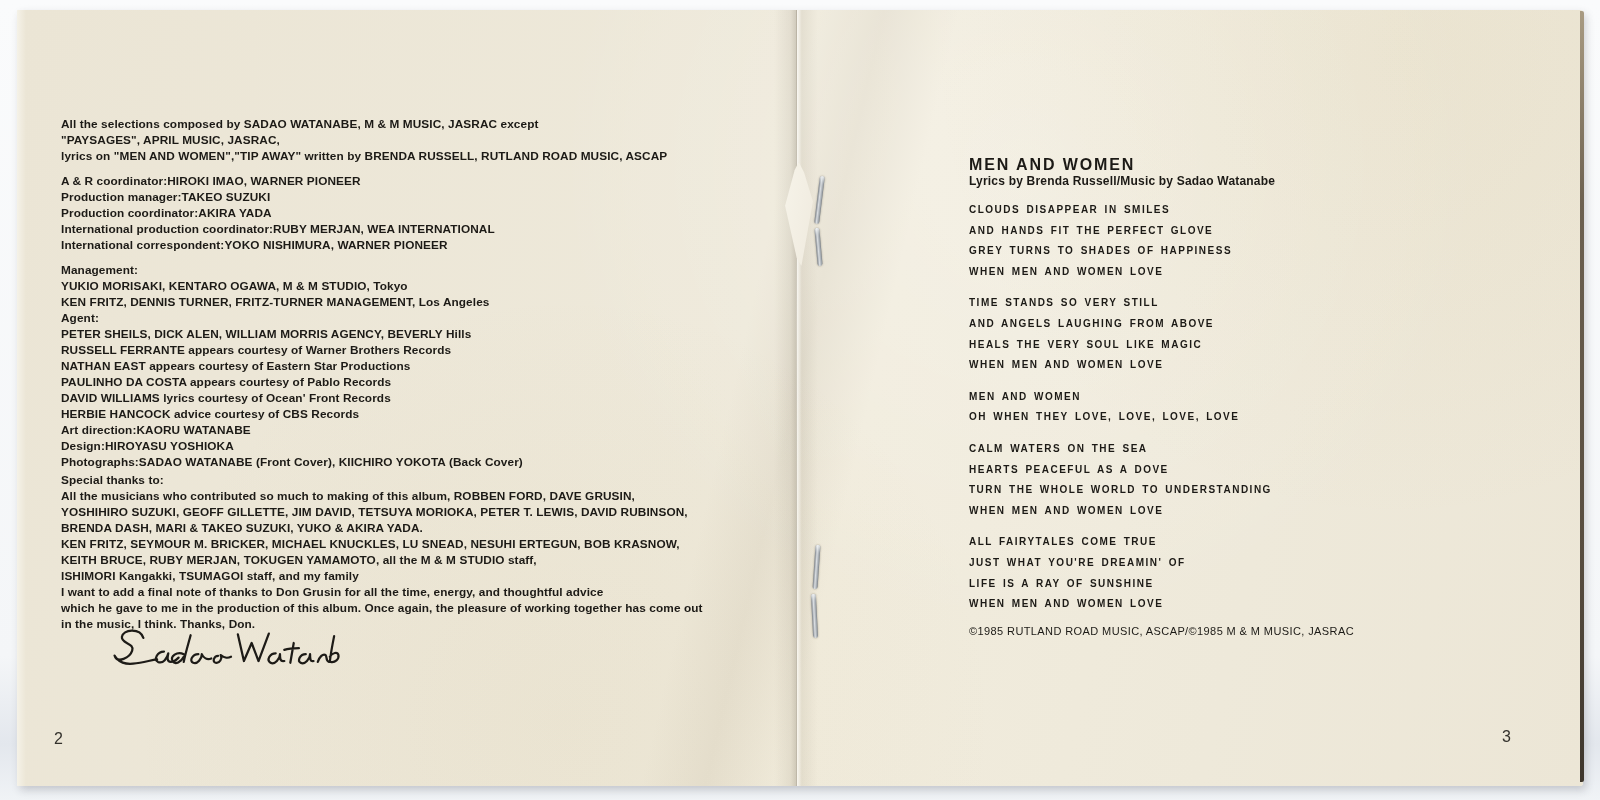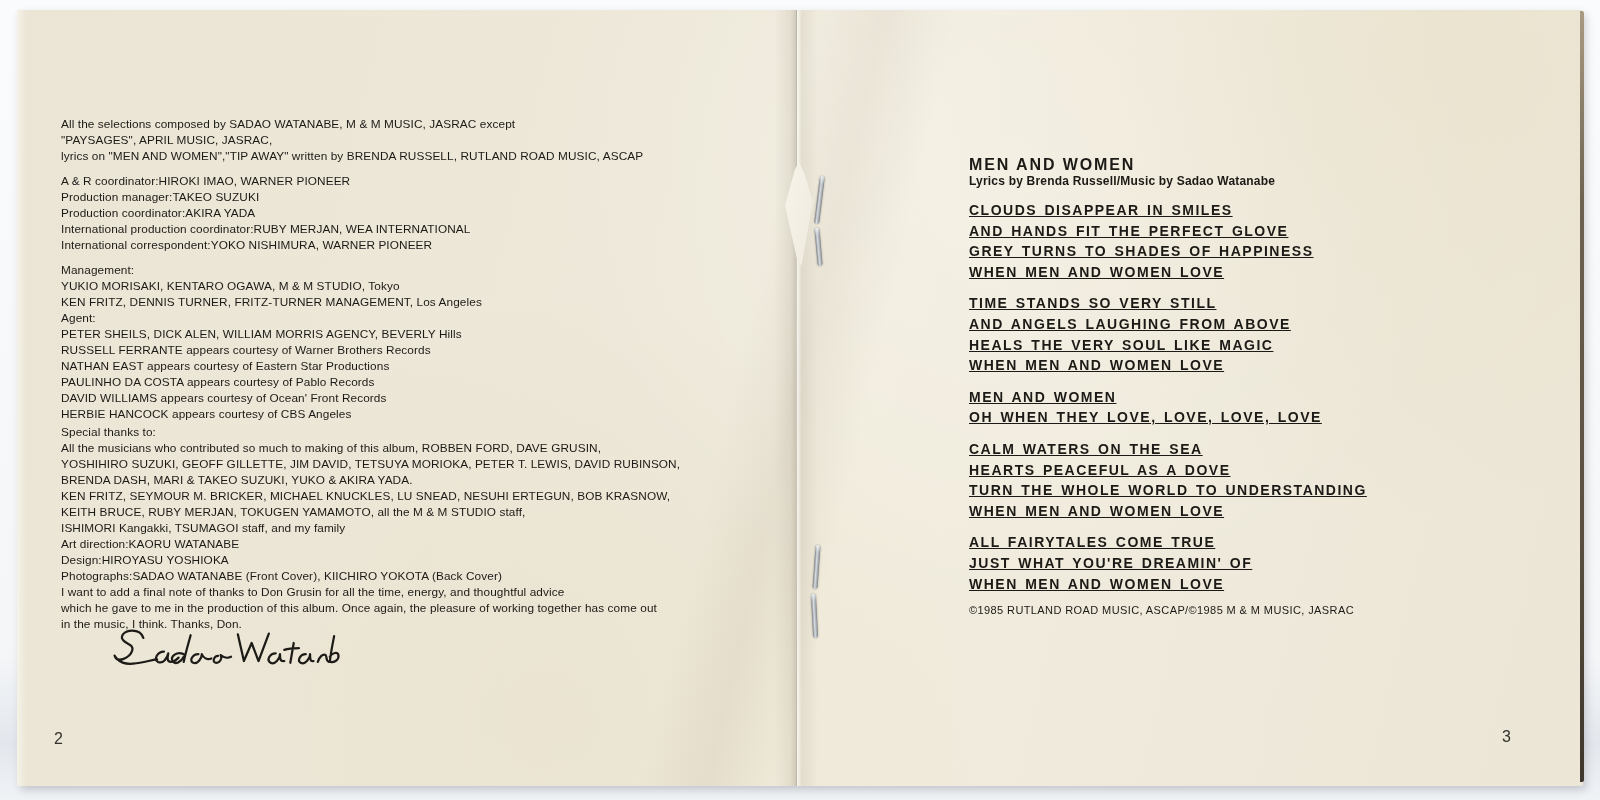--- a/index.html
+++ b/index.html
@@ -68,43 +68,43 @@
     box-shadow:0 0 2px rgba(60,55,45,0.45), inset 0 8px 6px -6px #f5f7f8;
   }
   .staple.s-top-a{left:800px;top:166px;height:48px;transform:rotate(7deg);}
   .staple.s-top-b{left:799px;top:218px;height:38px;transform:rotate(-5deg);}
   .staple.s-bot-a{left:797px;top:535px;height:44px;transform:rotate(4deg);}
   .staple.s-bot-b{left:795px;top:584px;height:44px;transform:rotate(-3deg);}
 
   
   .cblock{margin:0 0 0 0;}
   .cline{
-    font-size:11.8px;font-weight:normal;line-height:16px;
+    font-size:11.8px;font-weight:bold;line-height:16px;
     letter-spacing:0.1px;white-space:nowrap;
   }
   .gap-9{margin-top:9px;} .gap-6{} .gap-2{margin-top:2px;} .gap-0{margin-top:0;}
   .signature{position:absolute;left:92px;top:610px;}
   .pagenum{
     position:absolute;font-size:16px;color:#33312c;letter-spacing:0.5px;
   }
   .pagenum-left{left:37px;top:720px;}
   .pagenum-right{left:706px;top:718px;}
 
   
   .song-title{
     font-size:16px;font-weight:bold;letter-spacing:1.9px;line-height:18px;white-space:nowrap;
   }
   .song-credit{
     font-size:12px;font-weight:bold;letter-spacing:0.2px;line-height:13px;margin-top:1px;white-space:nowrap;
   }
   .verse{margin-top:11px;}
   .verse.first{margin-top:12px;}
   .lline{
-    font-size:14px;font-weight:bold;line-height:20.6px;
-    letter-spacing:1.5px;word-spacing:2px;white-space:nowrap;text-decoration:underline;
+    font-size:10px;font-weight:bold;line-height:20.6px;
+    letter-spacing:1.5px;word-spacing:2px;white-space:nowrap;
   }
   .copyright{
     margin-top:10px;font-size:11px;font-weight:normal;letter-spacing:0.4px;white-space:nowrap;
   }
 </style>
 </head>
 <body>
 
 <div class="booklet">
 
@@ -125,36 +125,36 @@
       </div>
     <div class="cblock gap-9">
         <div class="cline">Management:</div>
         <div class="cline">YUKIO MORISAKI, KENTARO OGAWA, M &amp; M STUDIO, Tokyo</div>
         <div class="cline">KEN FRITZ, DENNIS TURNER, FRITZ-TURNER MANAGEMENT, Los Angeles</div>
         <div class="cline">Agent:</div>
         <div class="cline">PETER SHEILS, DICK ALEN, WILLIAM MORRIS AGENCY, BEVERLY Hills</div>
         <div class="cline">RUSSELL FERRANTE appears courtesy of Warner Brothers Records</div>
         <div class="cline">NATHAN EAST appears courtesy of Eastern Star Productions</div>
         <div class="cline">PAULINHO DA COSTA appears courtesy of Pablo Records</div>
-        <div class="cline">DAVID WILLIAMS appears courtesy of Ocean' Front Records</div>
-        <div class="cline">HERBIE HANCOCK appears courtesy of CBS Angeles</div>
+        <div class="cline">DAVID WILLIAMS lyrics courtesy of Ocean' Front Records</div>
+        <div class="cline">HERBIE HANCOCK advice courtesy of CBS Records</div>
+      </div>
+    <div class="cblock gap-0">
+        <div class="cline">Art direction:KAORU WATANABE</div>
+        <div class="cline">Design:HIROYASU YOSHIOKA</div>
+        <div class="cline">Photographs:SADAO WATANABE (Front Cover), KIICHIRO YOKOTA (Back Cover)</div>
       </div>
     <div class="cblock gap-2">
         <div class="cline">Special thanks to:</div>
         <div class="cline">All the musicians who contributed so much to making of this album, ROBBEN FORD, DAVE GRUSIN,</div>
         <div class="cline">YOSHIHIRO SUZUKI, GEOFF GILLETTE, JIM DAVID, TETSUYA MORIOKA, PETER T. LEWIS, DAVID RUBINSON,</div>
         <div class="cline">BRENDA DASH, MARI &amp; TAKEO SUZUKI, YUKO &amp; AKIRA YADA.</div>
         <div class="cline">KEN FRITZ, SEYMOUR M. BRICKER, MICHAEL KNUCKLES, LU SNEAD, NESUHI ERTEGUN, BOB KRASNOW,</div>
         <div class="cline">KEITH BRUCE, RUBY MERJAN, TOKUGEN YAMAMOTO, all the M &amp; M STUDIO staff,</div>
         <div class="cline">ISHIMORI Kangakki, TSUMAGOI staff, and my family</div>
-      </div>
-    <div class="cblock gap-0">
-        <div class="cline">Art direction:KAORU WATANABE</div>
-        <div class="cline">Design:HIROYASU YOSHIOKA</div>
-        <div class="cline">Photographs:SADAO WATANABE (Front Cover), KIICHIRO YOKOTA (Back Cover)</div>
       </div>
     <div class="cblock gap-6">
         <div class="cline">I want to add a final note of thanks to Don Grusin for all the time, energy, and thoughtful advice</div>
         <div class="cline">which he gave to me in the production of this album. Once again, the pleasure of working together has come out</div>
         <div class="cline">in the music, I think. Thanks, Don.</div>
       </div>
 
     <div class="signature" aria-label="Sadao Watanabe">
       <svg width="232" height="58" viewBox="0 0 270 62">
         <g fill="none" stroke="#1d1b17" stroke-width="2.6" stroke-linecap="round" stroke-linejoin="round">
@@ -206,20 +206,21 @@
       </div>
     <div class="verse">
         <div class="lline">CALM WATERS ON THE SEA</div>
         <div class="lline">HEARTS PEACEFUL AS A DOVE</div>
         <div class="lline">TURN THE WHOLE WORLD TO UNDERSTANDING</div>
         <div class="lline">WHEN MEN AND WOMEN LOVE</div>
       </div>
     <div class="verse">
         <div class="lline">ALL FAIRYTALES COME TRUE</div>
         <div class="lline">JUST WHAT YOU'RE DREAMIN' OF</div>
+        <div class="lline">LIFE IS A RAY OF SUNSHINE</div>
         <div class="lline">WHEN MEN AND WOMEN LOVE</div>
       </div>
 
     <div class="copyright">©1985 RUTLAND ROAD MUSIC, ASCAP/©1985 M &amp; M MUSIC, JASRAC</div>
 
     <div class="pagenum pagenum-right">3</div>
   </div>
 
 </div>
 

